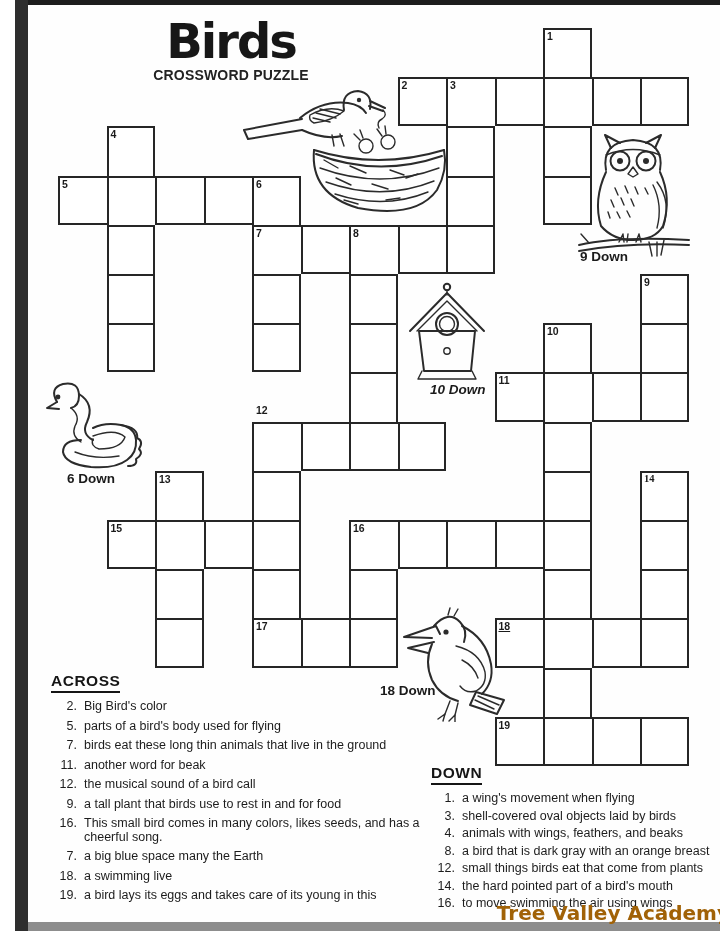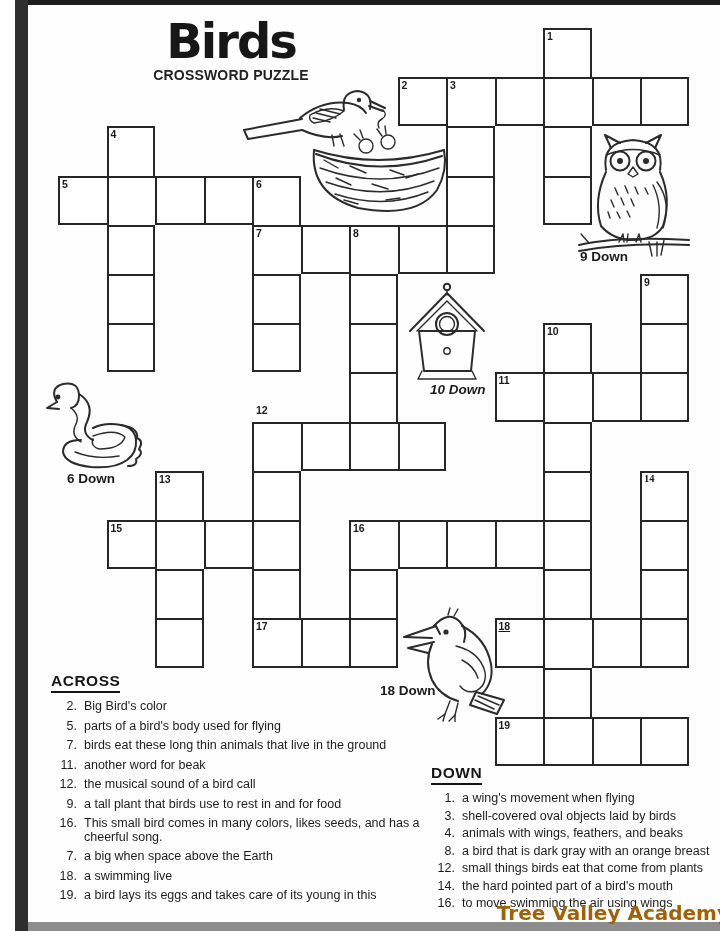--- a/index.html
+++ b/index.html
@@ -272,21 +272,21 @@
         <div class="clue-row">
           <span class="clue-n">9.</span>
           <span class="clue-t">a tall plant that birds use to rest in and for food</span>
         </div>
         <div class="clue-row">
           <span class="clue-n">16.</span>
           <span class="clue-t">This small bird comes in many colors, likes seeds, and has a cheerful song.</span>
         </div>
         <div class="clue-row">
           <span class="clue-n">7.</span>
-          <span class="clue-t">a big when space above the Earth</span>
+          <span class="clue-t">a big blue space many the Earth</span>
         </div>
         <div class="clue-row">
           <span class="clue-n">18.</span>
           <span class="clue-t">a swimming live</span>
         </div>
         <div class="clue-row">
           <span class="clue-n">19.</span>
           <span class="clue-t">a bird lays its eggs and takes care of its young in this</span>
         </div>
       </div>

